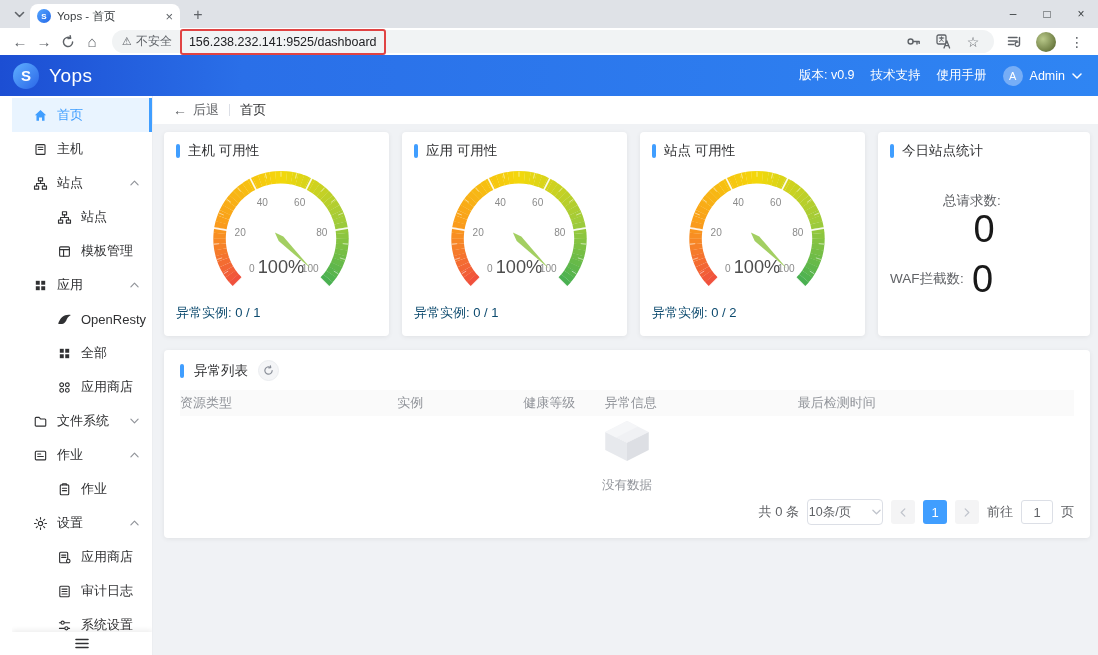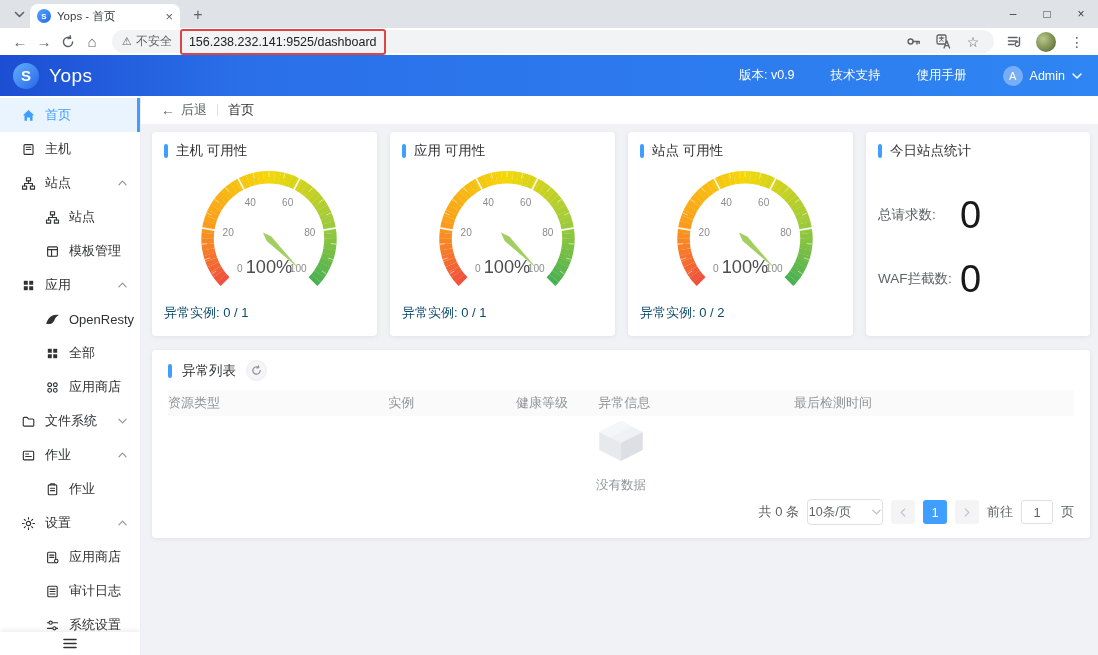--- a/index.html
+++ b/index.html
@@ -28,27 +28,27 @@
   .bar-right{display:flex;align-items:center;gap:12px;margin-left:auto;flex:none;padding-right:2px;}
   .bar-ic{width:18px;height:18px;display:flex;align-items:center;justify-content:center;color:#5f6368;font-size:14px;cursor:pointer;}
   .tb-right{display:flex;align-items:center;gap:12px;flex:none;padding:0 4px;}
   .chrome-avatar{width:20px;height:20px;border-radius:50%;background:radial-gradient(circle at 35% 35%,#b9c98a,#6e7d43 70%,#4c5530);flex:none;cursor:pointer;}
 
   
   .appheader{position:absolute;left:0;top:55px;width:1098px;height:41px;background:linear-gradient(90deg,#1c4ed3 0%,#2a6fe8 22%,#2f85f3 100%);display:flex;align-items:center;}
   .brand{display:flex;align-items:center;gap:10px;padding-left:13px;cursor:pointer;}
   .logo{width:26px;height:26px;border-radius:50%;background:linear-gradient(135deg,#5fb0ff,#2a66e8);color:#fff;font-weight:bold;font-size:15px;display:flex;align-items:center;justify-content:center;}
   .brandname{color:#fff;font-size:19px;font-weight:500;letter-spacing:.5px;}
-  .hright{margin-left:auto;display:flex;align-items:center;gap:36px;padding-right:16px;color:#fff;font-size:12.5px;}
+  .hright{margin-left:auto;display:flex;align-items:center;gap:16px;padding-right:16px;color:#fff;font-size:12.5px;}
   .hlink{cursor:pointer;}
   .huser{display:flex;align-items:center;gap:7px;cursor:pointer;}
   .havatar{width:20px;height:20px;border-radius:50%;background:rgba(255,255,255,.35);font-size:11px;display:flex;align-items:center;justify-content:center;}
 
   
-  .appbody{position:absolute;left:0;top:96px;width:1098px;height:559px;display:flex;}
+  .appbody{position:absolute;left:0;top:96px;width:1098px;height:559px;display:flex;padding-left:12px;}
   .sidebar{position:relative;width:141px;height:559px;background:#fff;border-right:1px solid #eceef1;overflow:hidden;flex:none;}
   .sidenav{padding-top:2px;}
   .side-item{position:relative;height:34px;display:flex;align-items:center;padding-left:21px;font-size:13px;color:#303133;cursor:pointer;}
   .side-item.child{padding-left:45px;}
   .side-item.active{background:#e9f4ff;color:#409eff;}
   .side-item.active::after{content:"";position:absolute;right:0;top:0;width:3px;height:100%;background:#409eff;}
   .s-icon{width:15px;height:15px;margin-right:9px;flex:none;display:flex;}
   .s-icon svg{width:15px;height:15px;}
   .s-label{white-space:nowrap;}
   .s-chev{position:absolute;right:13px;display:flex;}
@@ -69,21 +69,21 @@
   .card-title{display:flex;align-items:center;gap:8px;align-self:flex-start;}
   .tbar{width:4px;height:14px;background:#409eff;border-radius:2px;flex:none;}
   .ct-text{font-size:13.5px;color:#303133;font-weight:500;white-space:nowrap;}
   .gauge-svg{width:210px;height:150px;margin-top:0;}
   .g-tick{font-size:10.5px;fill:#8c8c8c;}
   .g-value{font-size:19px;fill:#4d4d4d;}
   .g-footer{margin-top:auto;font-size:13px;color:#0c4a6e;cursor:pointer;padding-bottom:4px;}
 
   .stats-card{width:225px;padding:10px 12px;}
   .stat-row{display:flex;align-items:center;height:46px;}
-  .stat-row.r1{margin-top:32px;}
+  .stat-row.r1{margin-top:32px;flex-direction:column;}
   .stat-row.r2{margin-top:18px;}
   .stat-label{width:82px;font-size:13.5px;color:#606266;flex:none;}
   .stat-value{font-size:38px;color:#191919;font-weight:400;line-height:1;}
 
   .table-card{margin-top:14px;height:188px;padding:10px 16px;display:flex;flex-direction:column;}
   .tc-head{display:flex;align-items:center;gap:10px;}
   .refresh-btn{width:21px;height:21px;border-radius:50%;background:#f4f5f7;border:1px solid #ebedf0;display:flex;align-items:center;justify-content:center;cursor:pointer;color:#8a8f99;}
   .thead{margin-top:9px;height:26px;background:#fafafa;display:flex;align-items:center;flex:none;}
   .th{font-size:13px;color:#909399;font-weight:500;white-space:nowrap;overflow:hidden;}
   .empty-wrap{flex:1;display:flex;flex-direction:column;align-items:center;justify-content:center;gap:13px;}

